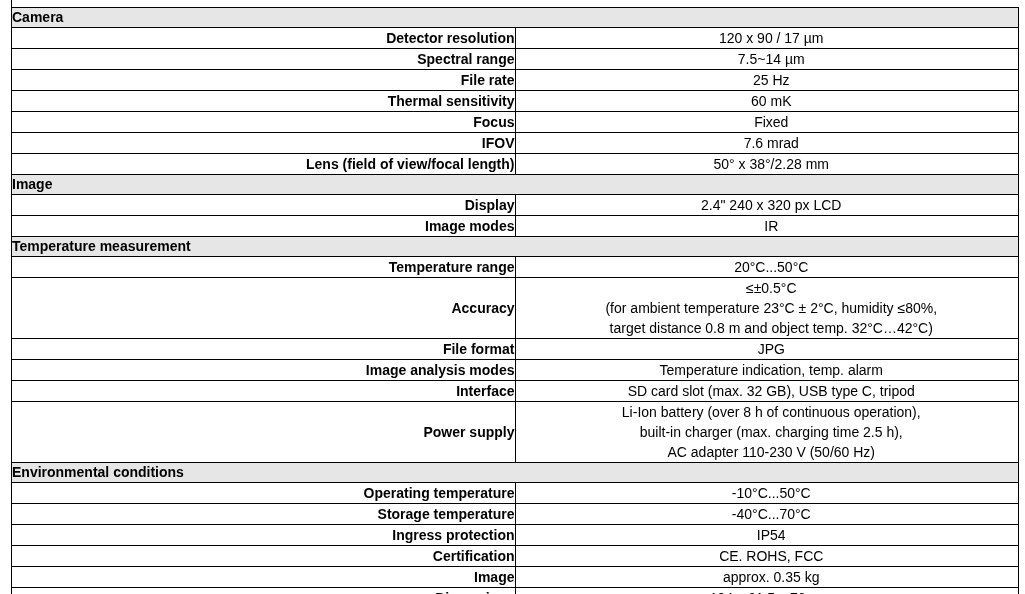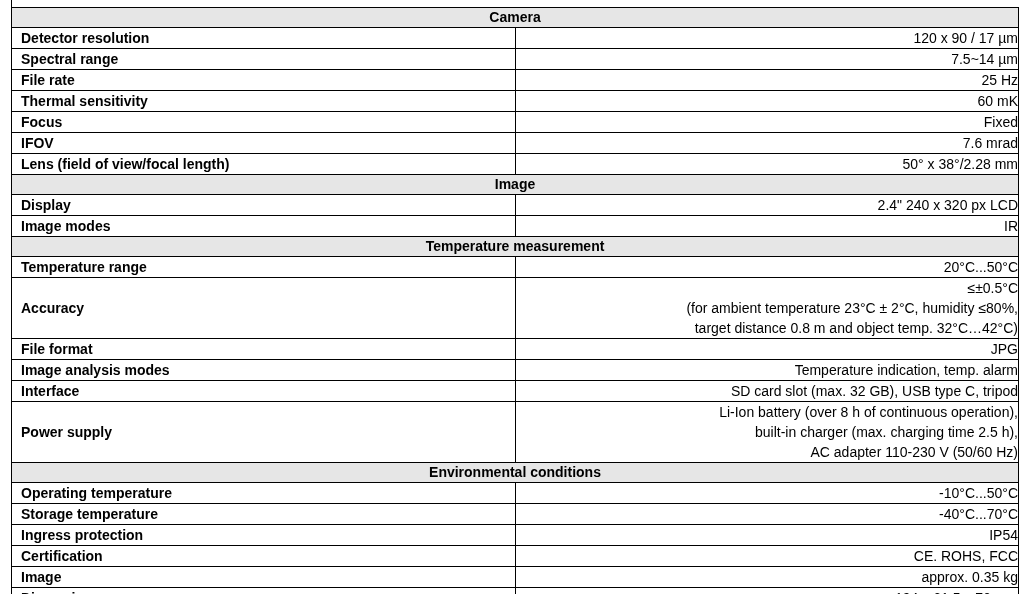--- a/index.html
+++ b/index.html
@@ -10,24 +10,24 @@
     width: 1008px; border-collapse: collapse;
     font-family: "Liberation Sans", sans-serif; font-size: 14px; color: #000;
     table-layout: fixed;
   }
   table.spec td {
     border: 1px solid #000;
     padding: 0 0 0 9px;
     height: 19px; line-height: 19px;
     vertical-align: middle;
   }
-  td.label { width: 315px; font-weight: bold; text-align: left; }
-  td.value { text-align: right; padding-left: 0; }
+  td.label { width: 315px; font-weight: bold; text-align: right; }
+  td.value { text-align: center; padding-left: 0; }
   tr.section td {
-    background: #e6e6e6; font-weight: bold; text-align: center;
+    background: #e6e6e6; font-weight: bold; text-align: left;
     padding-left: 0;
   }
   td.value .line { display: block; line-height: 20px; }
   td.multi { padding-top: 0; padding-bottom: 0; }
 </style>
 </head>
 <body>
 
 <div class="top-mark"></div>
 

